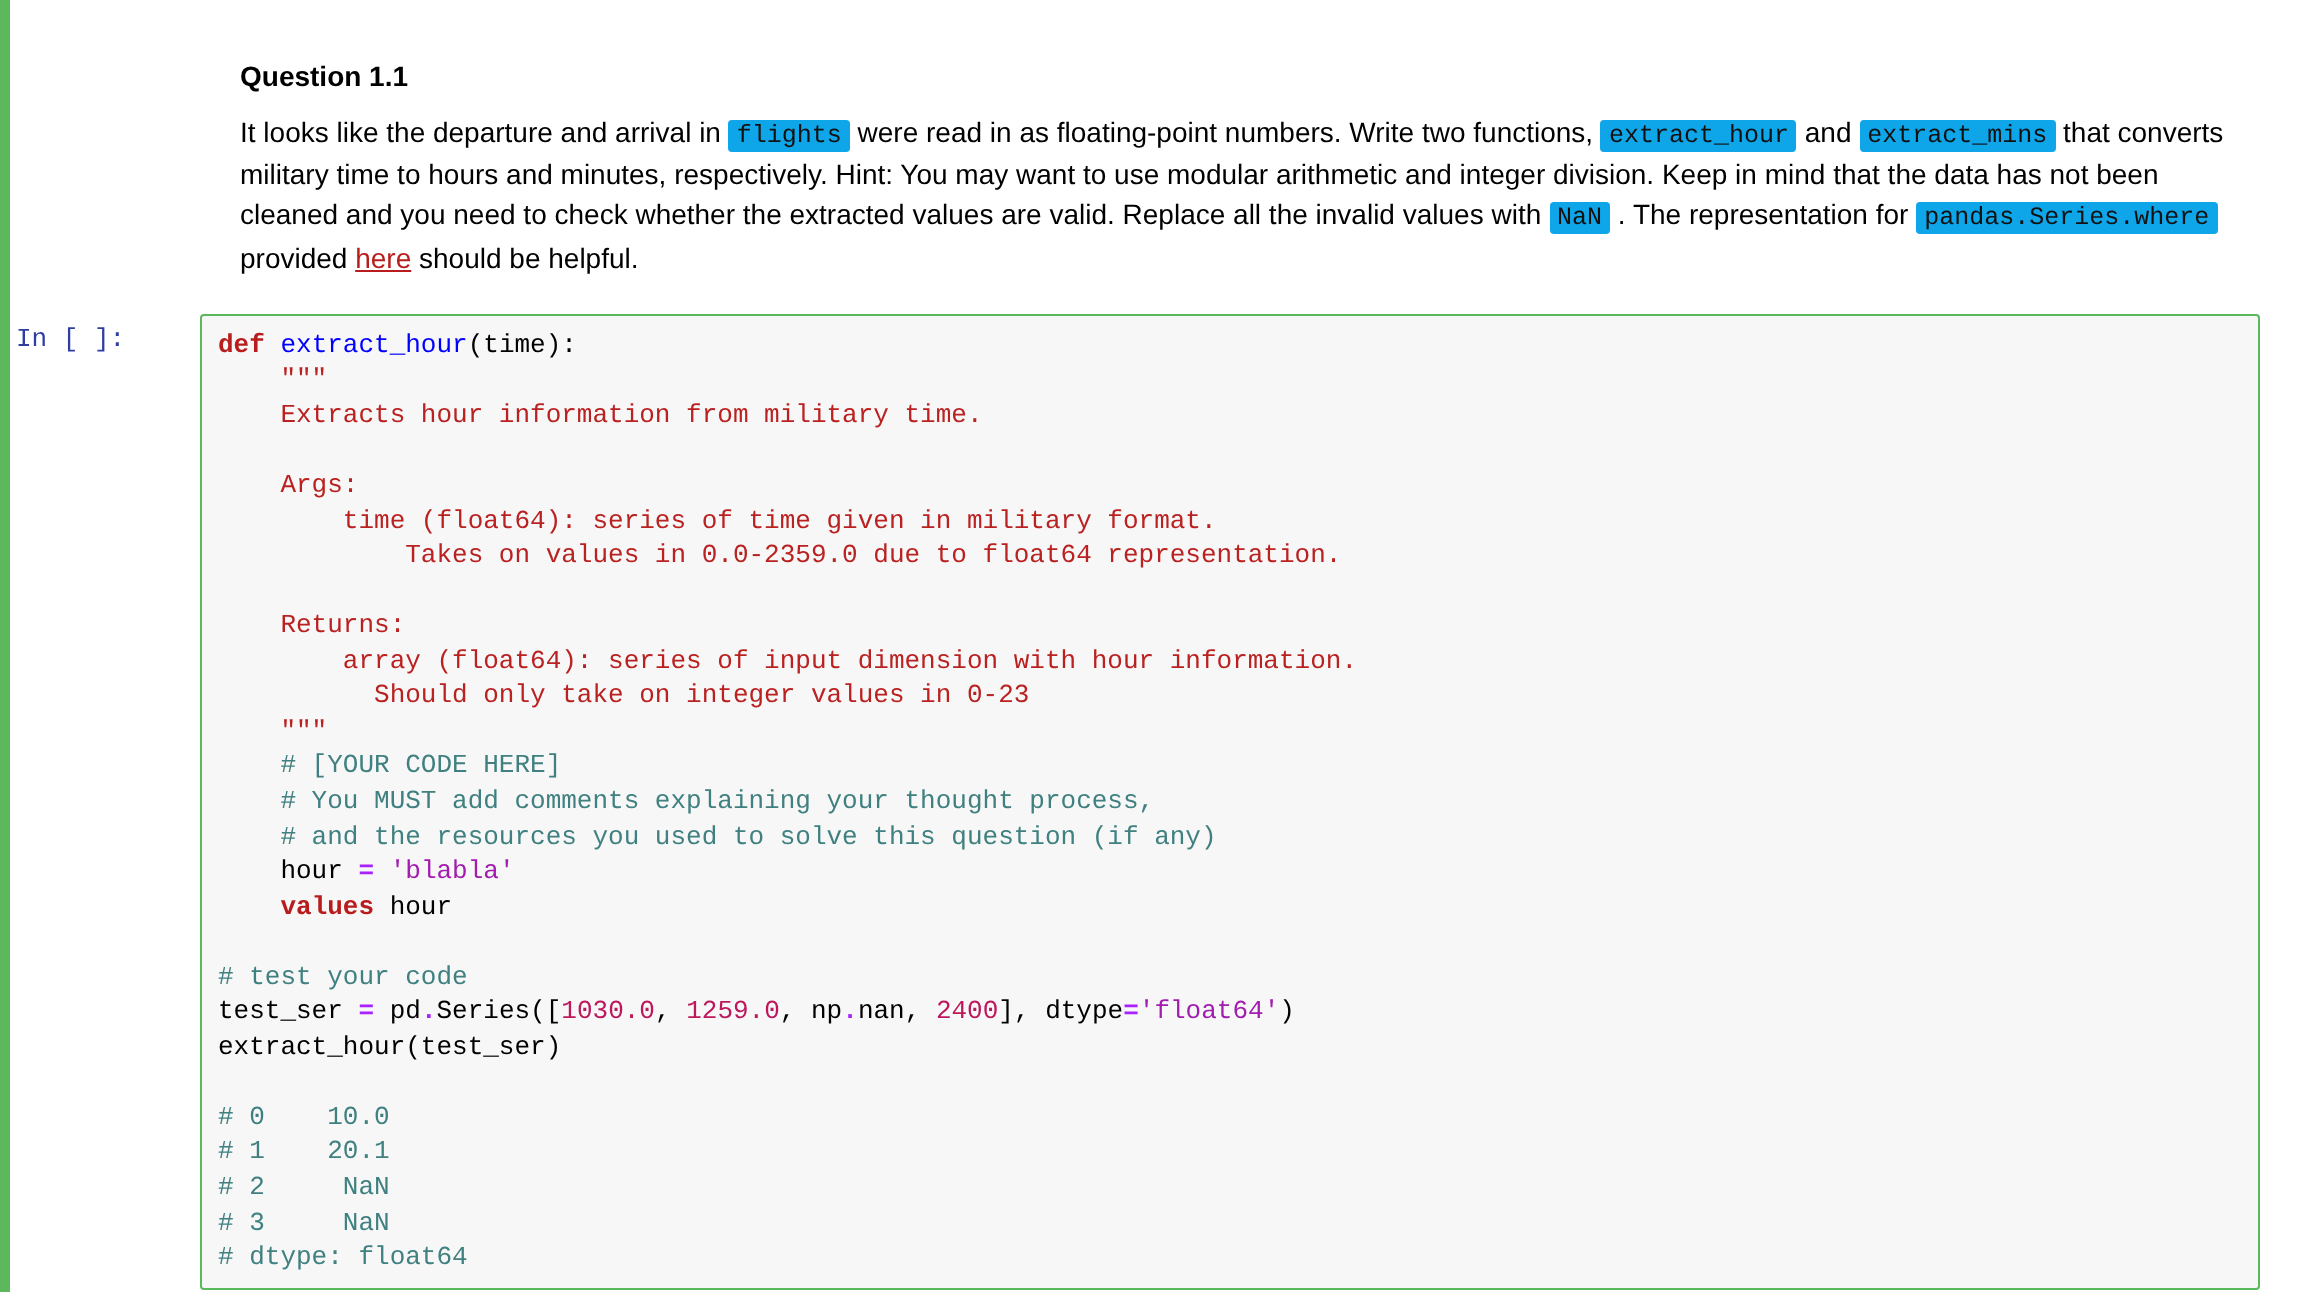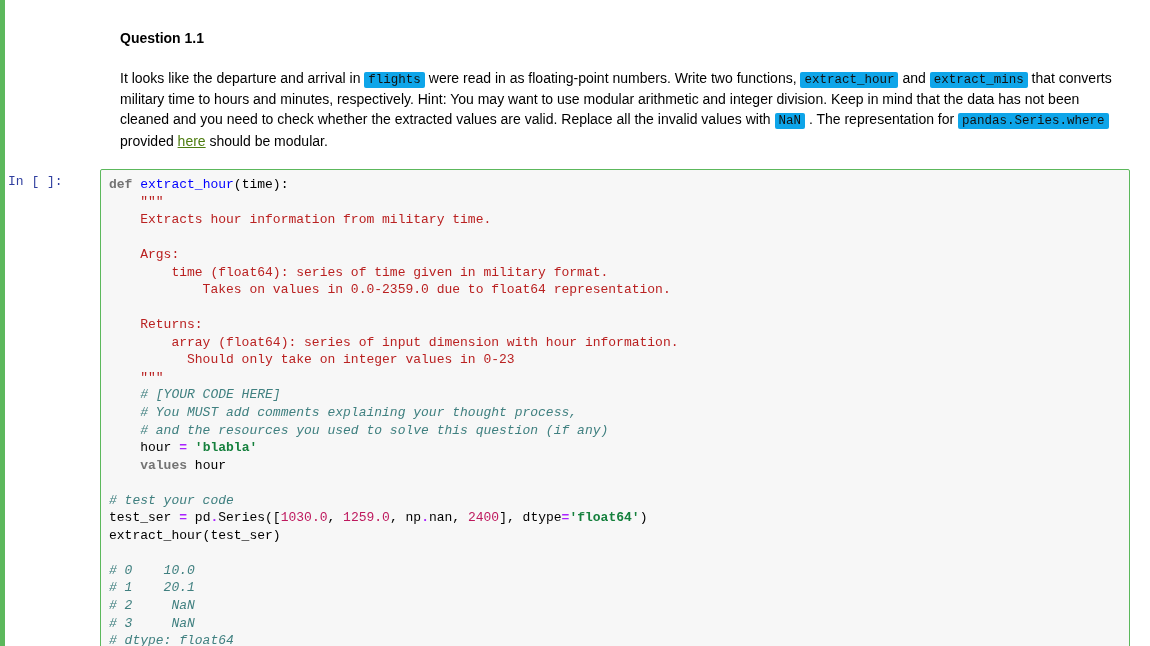--- a/index.html
+++ b/index.html
@@ -25,37 +25,37 @@
     width: 5px;
     background: #5cb85c;
   }
   .md-pad {
     padding-left: 120px;
     padding-right: 20px;
   }
   .q-title {
     font-weight: 700;
     font-size: 14px;
-    margin-bottom: 22px;
+    margin-bottom: 10px;
   }
   .prose {
     line-height: 1.45;
     font-size: 14px;
     color: #000;
   }
   code.inline {
     font-family: Menlo, Monaco, Consolas, "Courier New", monospace;
     background: #0ea5e9;
     padding: 1px 4px;
     font-size: 12.5px;
     border-radius: 2px;
     color: #111;
   }
   a.link {
-    color: #4d7c0f;
+    color: #b91c1c;
     text-decoration: underline;
   }
   .cell {
     display: flex;
     align-items: flex-start;
     margin-top: 18px;
     padding-right: 20px;
     padding-left: 8px;
   }
   .prompt {
@@ -77,26 +77,26 @@
     padding: 6px 8px;
     box-sizing: border-box;
   }
   pre.code {
     margin: 0;
     font-family: Menlo, Monaco, Consolas, "Courier New", monospace;
     font-size: 13px;
     line-height: 1.35;
     white-space: pre;
   }
-  .kw { color: #737373; font-weight: 700; }
+  .kw { color: #b91c1c; font-weight: 700; }
   .fn { color: #0000ff; }
   .ds { color: #ba2121; }          
-  .cm-i { color: #408080; font-style: italic; } 
+  .cm-i { color: #408080; } 
   .num { color: #be185d; }
-  .str { color: #15803d; font-weight: bold; }
+  .str { color: #a21caf; }
   .op { color: #aa22ff; font-weight: 700; }
 </style>
 </head>
 <body>
 
 <div class="page">
   <div class="left-bar"></div>
 
   <div class="md-pad">
     <div class="q-title">Question 1.1</div>
@@ -106,21 +106,21 @@
       <span> were read in as floating-point numbers. Write two functions, </span>
       <code class="inline">extract_hour</code>
       <span> and </span>
       <code class="inline">extract_mins</code>
       <span> that converts military time to hours and minutes, respectively. Hint: You may want to use modular arithmetic and integer division. Keep in mind that the data has not been cleaned and you need to check whether the extracted values are valid. Replace all the invalid values with </span>
       <code class="inline">NaN</code>
       <span> . The representation for </span>
       <code class="inline">pandas.Series.where</code>
       <span> provided </span>
       <a class="link" href="#">here</a>
-      <span> should be modular.</span>
+      <span> should be helpful.</span>
     </div>
   </div>
 
   <div class="cell">
     <div class="prompt">In [ ]:</div>
     <div class="input-area">
 <pre class="code"><span class="kw">def</span><span> </span><span class="fn">extract_hour</span><span>(time):</span>
 <span class="ds">    """</span>
 <span class="ds">    Extracts hour information from military time.</span>
 <span></span>

